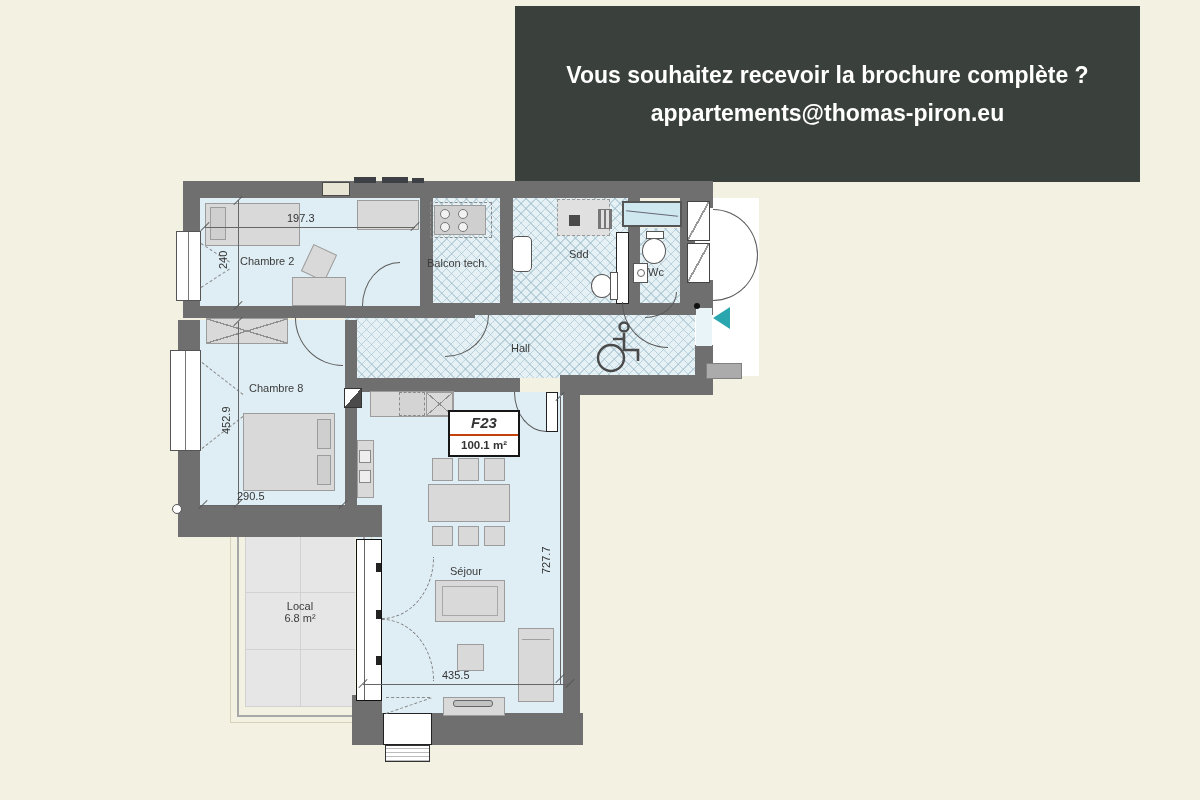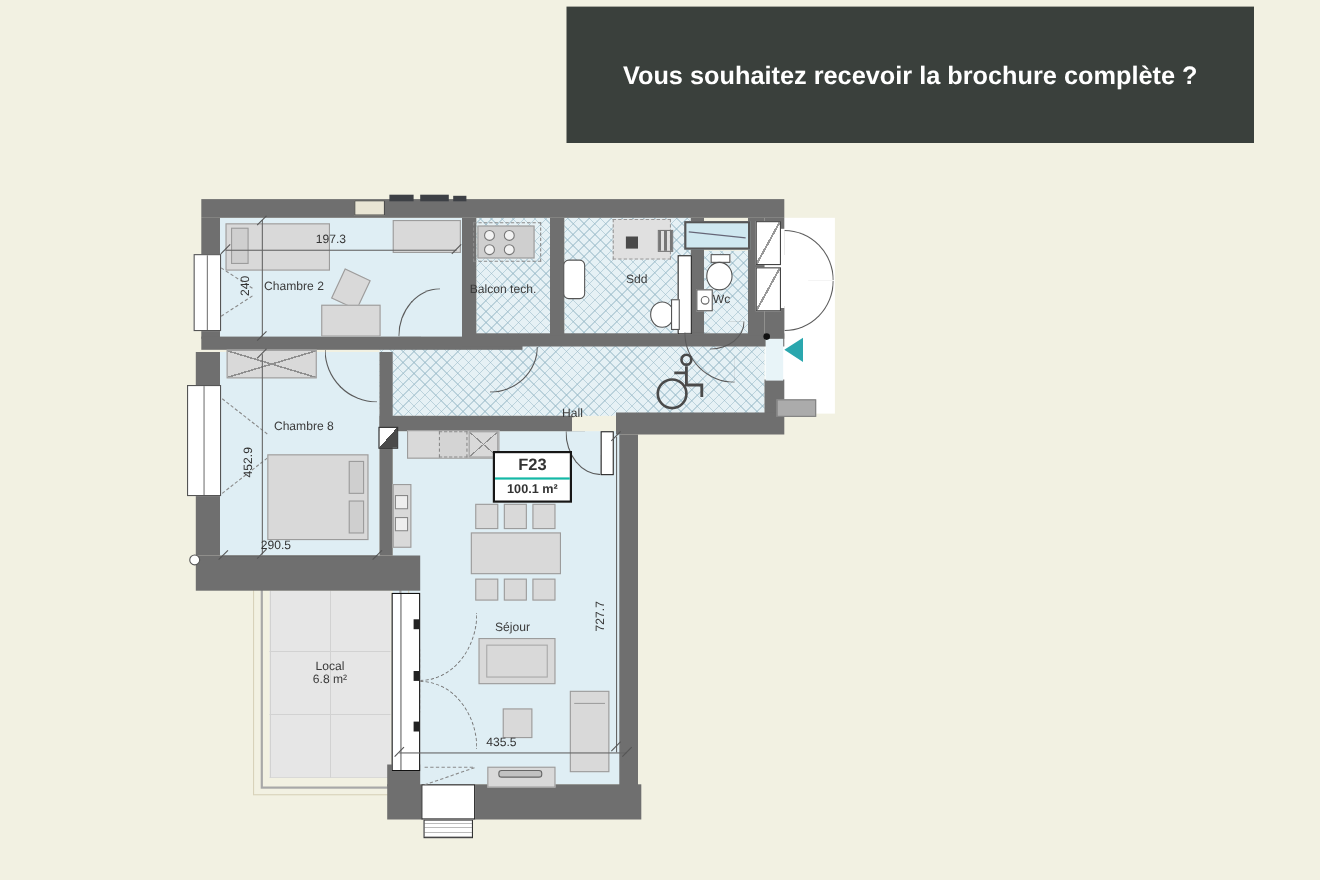--- a/index.html
+++ b/index.html
@@ -1,20 +1,20 @@
 <!DOCTYPE html>
 <html><head>
 <meta charset="utf-8">
 <style>
   html,body{margin:0;padding:0;}
   .stage{position:relative;width:1200px;height:800px;background:#f2f1e2;overflow:hidden;
          font-family:"Liberation Sans",sans-serif;color:#333;}
   .abs{position:absolute;}
   
-  .banner{position:absolute;left:515px;top:6px;width:625px;height:124px;background:#3a403c;
+  .banner{position:absolute;left:515px;top:6px;width:625px;height:176px;background:#3a403c;
           display:flex;flex-direction:column;justify-content:center;align-items:center;gap:2px;}
   .banner div{color:#fff;font-weight:bold;font-size:23px;line-height:36px;white-space:nowrap;}
   
   .wall{position:absolute;background:#6f6f6f;}
   .room{position:absolute;background:#dfeef4;}
   .hatch{position:absolute;background-color:#e6f1f5;
     background-image:repeating-linear-gradient(45deg,rgba(145,180,195,.5) 0 1px,transparent 1px 7px),
                      repeating-linear-gradient(-45deg,rgba(145,180,195,.5) 0 1px,transparent 1px 7px);}
   .whitebox{position:absolute;background:#fff;}
   .furn{position:absolute;background:#d9d9d9;border:1px solid #9c9c9c;box-sizing:border-box;}
@@ -30,36 +30,37 @@
   .arc.bl{border-bottom-width:1px;border-left-width:1px;border-bottom-left-radius:100% 100%;}
   .arc.br{border-bottom-width:1px;border-right-width:1px;border-bottom-right-radius:100% 100%;}
   .arc.dashed{border-style:dashed;border-color:#7a7a7a;}
   .dashline{position:absolute;height:0;border-top:1px dashed #8a8a8a;transform-origin:left center;}
   .xfill{background:
      linear-gradient(to bottom right,transparent 48.5%,#8f8f8f 48.5% 51.5%,transparent 51.5%),
      linear-gradient(to top right,transparent 48.5%,#8f8f8f 48.5% 51.5%,transparent 51.5%),#d9d9d9;}
   .diagleaf{background:linear-gradient(to bottom right,transparent 47%,#999 47% 52%,transparent 52%),#fff;}
   .f23box{position:absolute;left:448px;top:410px;width:72px;background:#fff;border:2px solid #161616;
           text-align:center;box-sizing:border-box;}
-  .f23box .code{font-size:15px;font-weight:bold;line-height:22px;border-bottom:2px solid #14b8a6;}
+  .f23box .code{font-size:15px;font-weight:bold;line-height:22px;border-bottom:2px solid #c2410c;font-style:italic;}
   .f23box .area{font-size:11.5px;font-weight:bold;line-height:19px;}
   .teal-arrow{position:absolute;left:713px;top:307px;width:0;height:0;
       border-top:11px solid transparent;border-bottom:11px solid transparent;border-right:17px solid #2aa7ae;}
   .balfloor{position:absolute;left:245px;top:537px;width:110px;height:170px;background:#e6e6e6;
     background-image:repeating-linear-gradient(0deg,#d2d2d2 0 1px,transparent 1px 57px),
                      repeating-linear-gradient(90deg,#d2d2d2 0 1px,transparent 1px 55px);}
   .circle{border-radius:50%;}
 </style>
 </head>
 <body>
 
 <div class="stage">
 
   <div class="banner">
     <div>Vous souhaitez recevoir la brochure complète ?</div>
+    <div>appartements@thomas-piron.eu</div>
   </div>
 
   <div class="whitebox" style="left:695px;top:198px;width:64px;height:178px;"></div>
 
   <div class="room" style="left:200px;top:198px;width:220px;height:110px;"></div>
   <div class="room" style="left:200px;top:320px;width:145px;height:185px;"></div>
   <div class="hatch" style="left:433px;top:198px;width:67px;height:107px;"></div>
   <div class="hatch" style="left:513px;top:198px;width:115px;height:107px;"></div>
   <div class="hatch" style="left:632px;top:228px;width:48px;height:77px;"></div>
   <div class="hatch" style="left:345px;top:313px;width:350px;height:65px;"></div>
@@ -228,21 +229,21 @@
   <div class="dimtxt vdim" style="left:204px;top:406px;width:44px;">452.9</div>
   <div class="dimtxt" style="left:237px;top:490px;">290.5</div>
   <div class="dimtxt vdim" style="left:524px;top:546px;width:44px;">727.7</div>
   <div class="dimtxt" style="left:442px;top:669px;">435.5</div>
 
   <div class="lbl" style="left:240px;top:255px;">Chambre 2</div>
   <div class="lbl" style="left:249px;top:382px;">Chambre 8</div>
   <div class="lbl" style="left:427px;top:257px;">Balcon tech.</div>
   <div class="lbl" style="left:569px;top:248px;">Sdd</div>
   <div class="lbl" style="left:648px;top:266px;">Wc</div>
-  <div class="lbl" style="left:511px;top:342px;margin-top:28px;">Hall</div>
+  <div class="lbl" style="left:511px;top:342px;">Hall</div>
   <div class="lbl" style="left:450px;top:565px;">Séjour</div>
   <div class="lbl" style="left:265px;top:600px;width:70px;text-align:center;">
     <div>Local</div>
     <div>6.8 m²</div>
   </div>
 
   <div class="f23box">
     <div class="code">F23</div>
     <div class="area">100.1 m²</div>
   </div>

